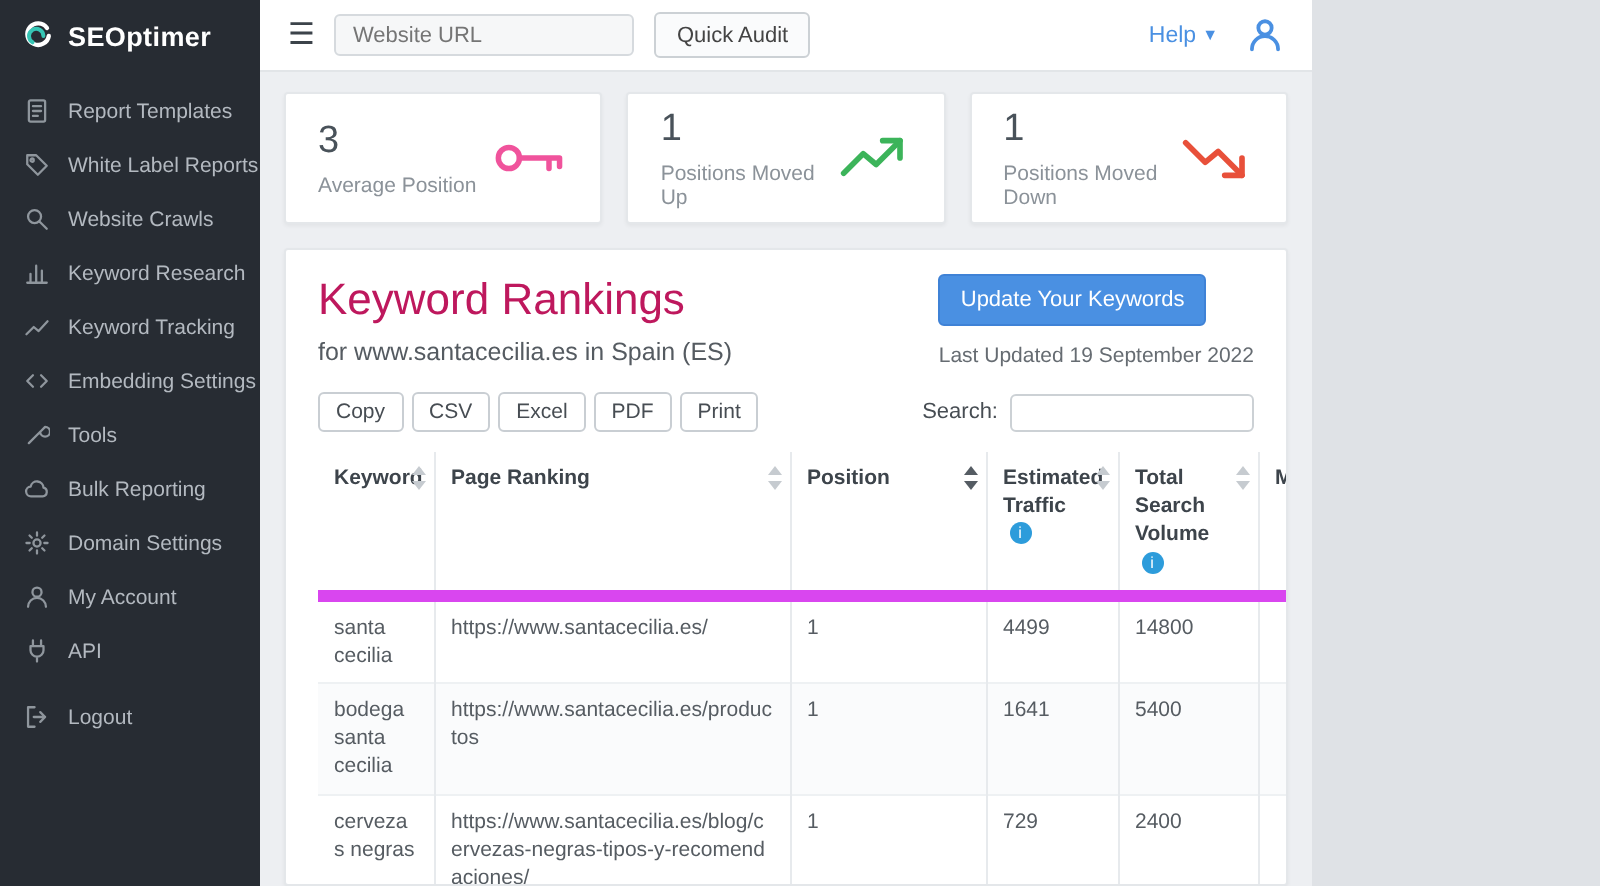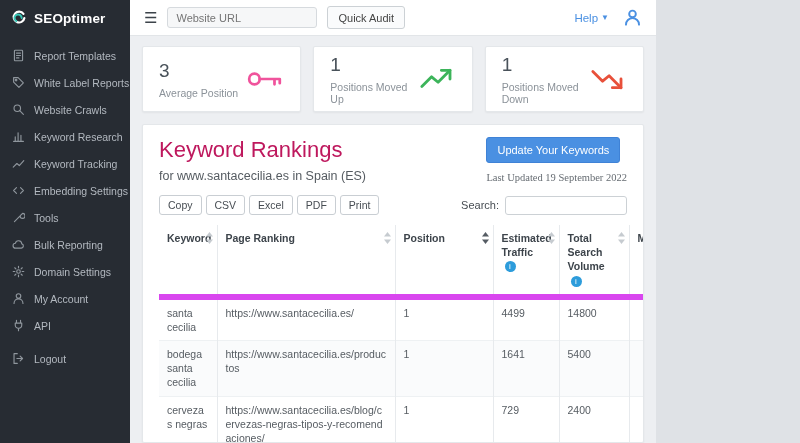--- a/index.html
+++ b/index.html
@@ -43,21 +43,21 @@
   .stat-icon svg { width:38px; height:26px; fill:none; stroke:currentColor; stroke-width:2.6; stroke-linecap:round; stroke-linejoin:round; }
 
   
   .panel { flex:1; background:#fff; border:1px solid #e4e7ea; border-radius:2px; margin-top:12px; padding:12px 16px 0;
            display:flex; flex-direction:column; overflow:hidden; box-shadow:0 1px 2px rgba(0,0,0,.05); }
   .panel-head { display:flex; justify-content:space-between; align-items:flex-start; }
   .panel-title { font-size:22px; font-weight:400; color:#be185d; margin:0; }
   .panel-sub { font-size:12.5px; color:#555b61; margin-top:6px;text-align:center; }
   .head-right { display:flex; flex-direction:column; align-items:flex-start; }
   .update-btn { background:#4a90e2; color:#fff; border:1px solid #3f82d6; border-radius:3px; font-size:11px; padding:6px 10px; cursor:pointer; }
-  .last-updated { font-size:10.5px; color:#666c72; margin-top:9px;font-family:Liberation Serif, serif; }
+  .last-updated { font-size:10.5px; color:#666c72; margin-top:9px; }
 
   .toolbar { display:flex; align-items:center; margin-top:12px; }
   .export-btn { border:1px solid #c9ced3; background:#fff; border-radius:3px; font-size:10.5px; color:#474d53; padding:3px 8px; margin-right:4px; cursor:pointer; }
   .search-wrap { margin-left:auto; display:flex; align-items:center; gap:6px; font-size:11px; color:#474d53; }
   .search-input { width:122px; height:19px; border:1px solid #ccd1d5; border-radius:3px; outline:none; padding:0 5px; font-size:11px; }
 
   
   table { width:100%; border-collapse:collapse; margin-top:10px; table-layout:fixed; font-size:10.5px; }
   th { text-align:left; vertical-align:top; padding:6px 14px 6px 8px; color:#3d444b; font-weight:bold; border-bottom:6px solid #d946ef; position:relative; line-height:1.35; }
   th, td { border-left:1px solid #e7eaed; }

